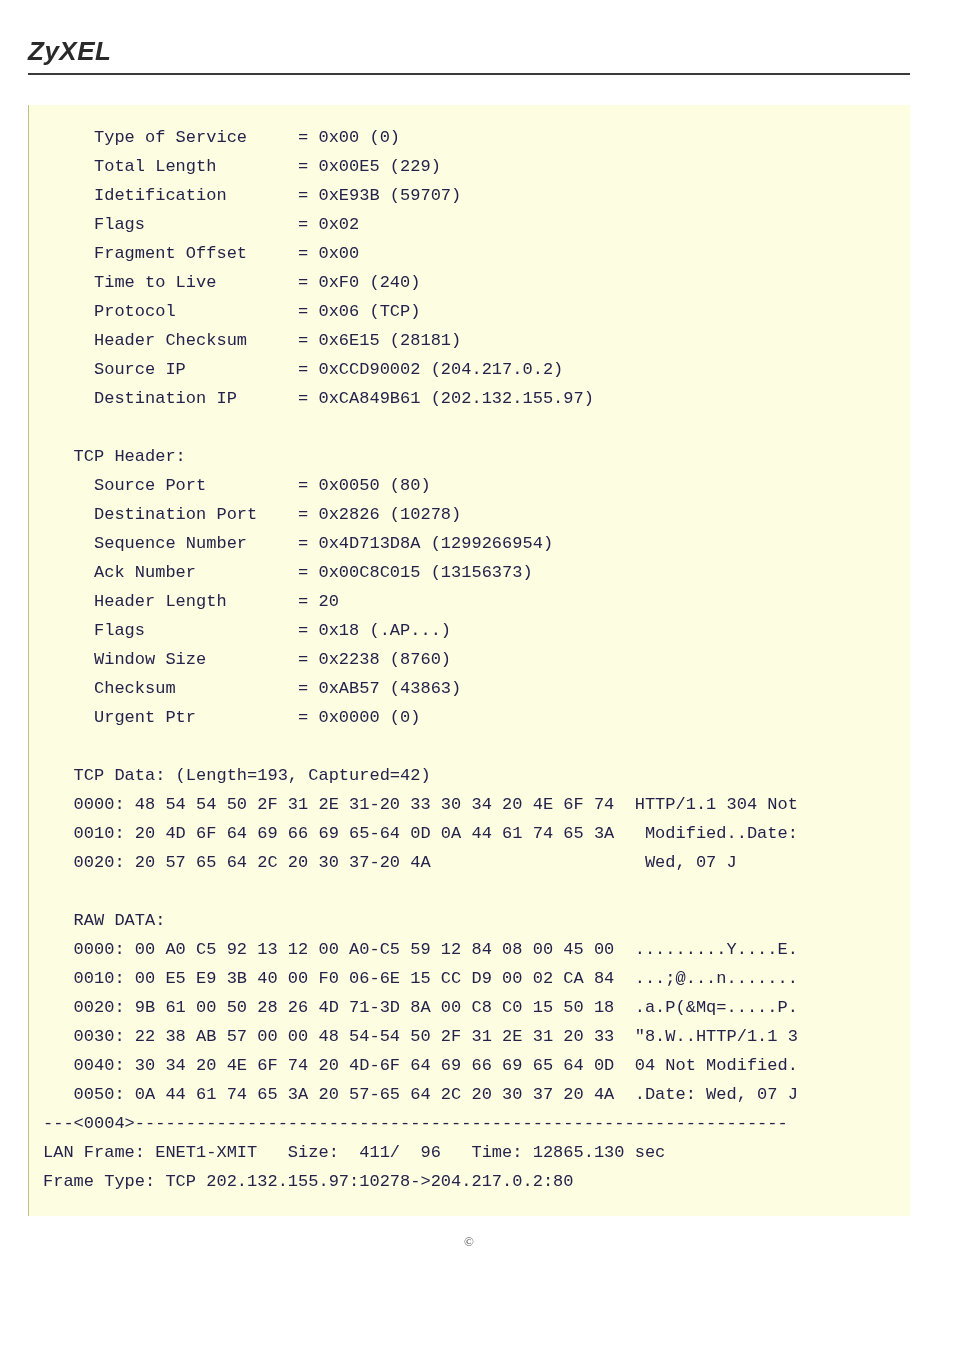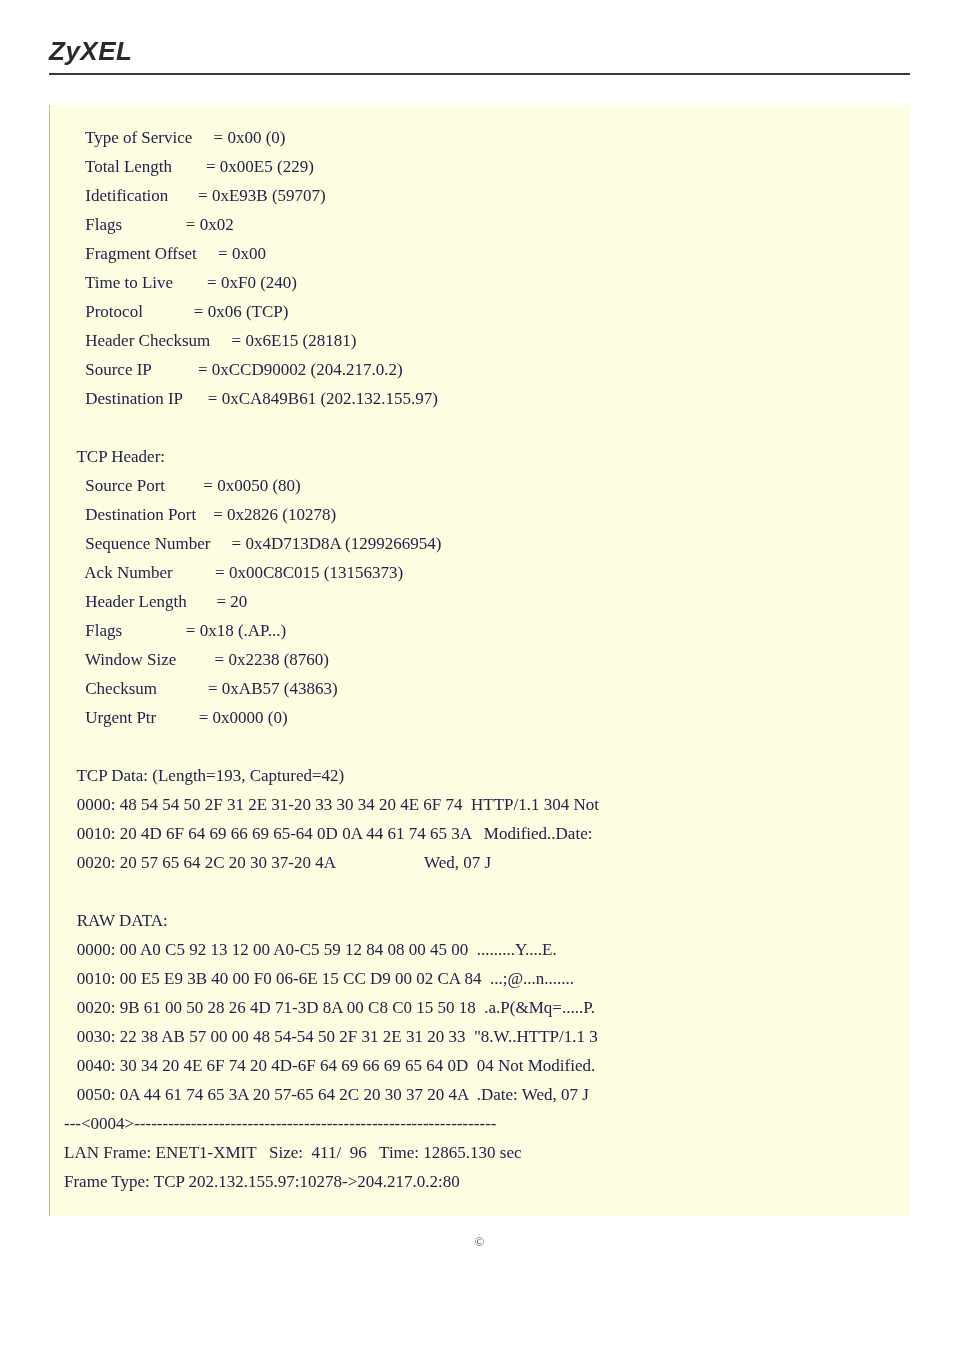--- a/index.html
+++ b/index.html
@@ -6,42 +6,42 @@
     margin: 0;
     padding: 0;
     width: 954px;
     background: #ffffff;
     font-family: Arial, Helvetica, sans-serif;
   }
   .page {
     width: 954px;
     min-height: 1350px;
     box-sizing: border-box;
-    padding: 36px 44px 24px 49px;
+    padding: 36px 44px 24px 28px;
     position: relative;
   }
   .brand-line {
     border-bottom: 2px solid #3a3a3a;
     padding-bottom: 6px;
     margin-bottom: 30px;
   }
   .brand {
     font-family: Arial, Helvetica, sans-serif;
     font-weight: 900;
     font-style: italic;
     font-size: 26px;
     letter-spacing: 0.5px;
     color: #2a2a2a;
   }
   .panel {
     background: #fdfde2;
     border-left: 1px solid #bfbf8a;
     box-sizing: border-box;
     padding: 18px 14px 20px 14px;
-    font-family: Liberation Serif, serif; 
+    font-family: Liberation Mono, monospace; 
     font-size: 17px;
     line-height: 29px;
     white-space: pre;
     color: #24224b;
   }
   .footer {
     text-align: center;
     font-size: 13px;
     color: #555;
     margin-top: 18px;

